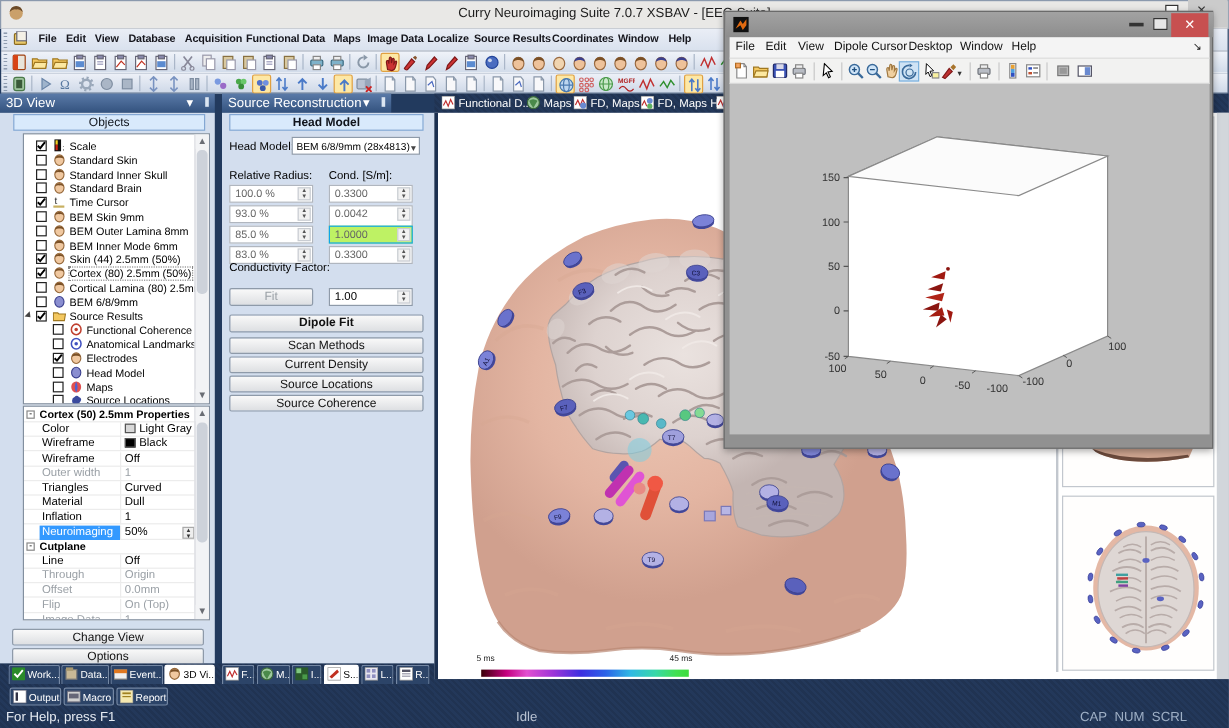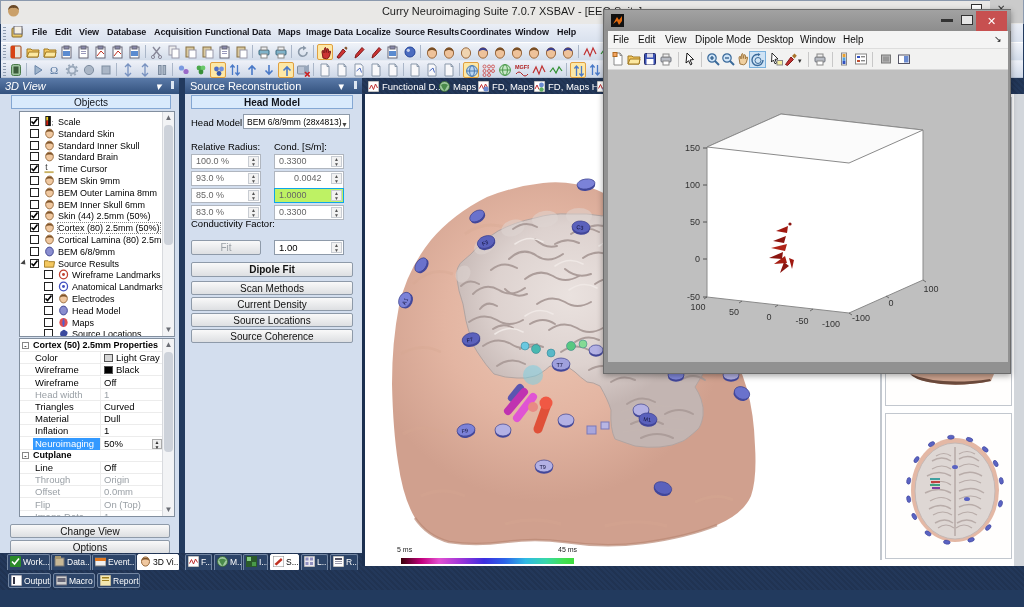--- a/index.html
+++ b/index.html
@@ -542,22 +542,22 @@
         </svg>
       </div>
       <div class="ic" style="left:621px">
         <svg width="14" height="14" viewBox="0 0 14 14" style="position:absolute;left:1px;top:1px">
           <text x="0" y="6" font-size="5.5" fill="#b02020" font-weight="bold">MGFF</text>
           <path d="M1 11 Q4 7 7 11 T13 11" stroke="#b02020" fill="none"></path>
         </svg>
       </div>
     </div>
 
-  <div class="abs phdr" style="left:0;width:179px;font-style:italic;">3D View<span style="position:absolute;right:18px;top:0">▾</span><span style="position:absolute;right:5px;top:3px;width:3px;height:8px;background:#dce6f2;display:block"></span></div>
-  <div class="abs phdr" style="left:185px;width:177px;">Source Reconstruction<span style="position:absolute;right:18px;top:0">▾</span><span style="position:absolute;right:5px;top:3px;width:3px;height:8px;background:#dce6f2;display:block"></span></div>
+  <div class="abs phdr" style="left:0;width:179px;">3D View<span style="position:absolute;right:18px;top:0">▾</span><span style="position:absolute;right:5px;top:3px;width:3px;height:8px;background:#dce6f2;display:block"></span></div>
+  <div class="abs phdr" style="left:185px;width:141px;">Source Reconstruction<span style="position:absolute;right:18px;top:0">▾</span><span style="position:absolute;right:5px;top:3px;width:3px;height:8px;background:#dce6f2;display:block"></span></div>
   <div class="abs" id="tabbar">
       <div class="dtab" style="left:6px;width:74px"><svg width="11" height="11" viewBox="0 0 11 11" style="vertical-align:-2px;margin-right:3px">
           <rect x="0" y="0" width="11" height="11" fill="#fff" stroke="#888"></rect>
           <path d="M1.5 8 L3.5 4 L5.5 8.5 L7.5 3 L9.5 7" stroke="#c03030" fill="none"></path>
         </svg>Functional D...</div>
       <div class="dtab" style="left:77px;width:46px"><svg width="11" height="11" viewBox="0 0 11 11" style="vertical-align:-2px;margin-right:3px">
           <circle cx="5.5" cy="5.5" r="5" fill="#9ec89e" stroke="#3a6a3a"></circle>
           <path d="M2 4 Q5 1.5 9 4 Q7 7 5.5 10 Q3 7 2 4Z" fill="#4a8a4a"></path>
         </svg>Maps</div>
       <div class="dtab" style="left:116px;width:60px"><svg width="11" height="11" viewBox="0 0 11 11" style="vertical-align:-2px;margin-right:3px">
@@ -646,21 +646,21 @@
             <path d="M1.5 5 Q2 1.6 5.5 1.8 Q9 1.6 9.5 5 Q7.5 3.4 5.5 3.8 Q3.5 3.4 1.5 5Z" fill="#7a5026"></path>
           </svg>
           <div class="tlbl" style="left:38px">BEM Outer Lamina 8mm</div>
         </div>
         <div class="trow" style="top:86.6px">
           <div class="cb" style="left:10px"></div>
           <svg class="tico" style="left:24px" width="11" height="12" viewBox="0 0 11 12">
             <ellipse cx="5.5" cy="6" rx="4.2" ry="4.8" fill="#f0c8a0" stroke="#96683a"></ellipse>
             <path d="M1.5 5 Q2 1.6 5.5 1.8 Q9 1.6 9.5 5 Q7.5 3.4 5.5 3.8 Q3.5 3.4 1.5 5Z" fill="#7a5026"></path>
           </svg>
-          <div class="tlbl" style="left:38px">BEM Inner Skull 6mm</div>
+          <div class="tlbl" style="left:38px">BEM Inner Mode 6mm</div>
         </div>
         <div class="trow" style="top:98.39999999999999px">
           <div class="cb" style="left:10px">
             <svg width="9" height="9" viewBox="0 0 9 9">
               <path d="M1.5 4.5 L3.5 6.5 L7.5 1.5" stroke="#000" stroke-width="1.6" fill="none"></path>
             </svg>
           </div>
           <svg class="tico" style="left:24px" width="11" height="12" viewBox="0 0 11 12">
             <ellipse cx="5.5" cy="6" rx="4.2" ry="4.8" fill="#f0c8a0" stroke="#96683a"></ellipse>
             <path d="M1.5 5 Q2 1.6 5.5 1.8 Q9 1.6 9.5 5 Q7.5 3.4 5.5 3.8 Q3.5 3.4 1.5 5Z" fill="#7a5026"></path>
@@ -705,21 +705,21 @@
             <path d="M0 3 L4 3 L5 4 L11 4 L10 10 L0 10Z" fill="#f4c860" stroke="#a07820"></path>
           </svg>
           <div class="tlbl" style="left:38px">Source Results</div>
         </div>
         <div class="trow" style="top:157.4px">
           <div class="cb" style="left:24px"></div>
           <svg class="tico" style="left:38px" width="11" height="12" viewBox="0 0 11 12">
             <ellipse cx="5.5" cy="6" rx="4.4" ry="4.8" fill="none" stroke="#c04030" stroke-width="1.4"></ellipse>
             <circle cx="5.5" cy="6" r="1.6" fill="#c04030"></circle>
           </svg>
-          <div class="tlbl" style="left:52px">Wireframe Landmarks</div>
+          <div class="tlbl" style="left:52px">Functional Coherence</div>
         </div>
         <div class="trow" style="top:169.20000000000002px">
           <div class="cb" style="left:24px"></div>
           <svg class="tico" style="left:38px" width="11" height="12" viewBox="0 0 11 12">
             <ellipse cx="5.5" cy="6" rx="4.4" ry="4.8" fill="none" stroke="#4050c0" stroke-width="1.4"></ellipse>
             <circle cx="5.5" cy="6" r="1.6" fill="#4050c0"></circle>
           </svg>
           <div class="tlbl" style="left:52px">Anatomical Landmarks</div>
         </div>
         <div class="trow" style="top:181.00000000000003px">
@@ -773,21 +773,21 @@
         </div>
         <div class="grow" style="top:25.4px">
           <div class="glbl">Wireframe</div>
           <div class="gval"><span style="display:inline-block;width:9px;height:8px;background:#000;border:1px solid #555;margin-right:3px;vertical-align:-1px"></span>Black</div>
         </div>
         <div class="grow" style="top:37.599999999999994px">
           <div class="glbl">Wireframe</div>
           <div class="gval">Off</div>
         </div>
         <div class="grow" style="top:49.8px">
-          <div class="glbl gdis">Head width</div>
+          <div class="glbl gdis">Outer width</div>
           <div class="gval gdis">1</div>
         </div>
         <div class="grow" style="top:62px">
           <div class="glbl">Triangles</div>
           <div class="gval">Curved</div>
         </div>
         <div class="grow" style="top:74.2px">
           <div class="glbl">Material</div>
           <div class="gval">Dull</div>
         </div>
@@ -842,21 +842,21 @@
     <div class="abs spin" style="left: 6px; top: 60px; width: 70px; height: 15px;">
         <div style="width:70px;height:15px;background:#fff;border:1px solid #b0b6bf;font-size:9px;line-height:13px;color:#666;padding-left:4px;position:relative">100.0 %<span style="position:absolute;right:1px;top:1px;width:11px;height:11px;border:1px solid #c8ccd2;background:#f2f2f2;font-size:5px;line-height:5px;text-align:center;color:#555">▲<br>▼</span></div>
       </div>
     <div class="abs spin" style="left: 89px; top: 60px; width: 70px; height: 15px;">
         <div style="width:70px;height:15px;background:#fff;border:1px solid #b0b6bf;font-size:9px;line-height:13px;color:#666;padding-left:4px;position:relative">0.3300<span style="position:absolute;right:1px;top:1px;width:11px;height:11px;border:1px solid #c8ccd2;background:#f2f2f2;font-size:5px;line-height:5px;text-align:center;color:#555">▲<br>▼</span></div>
       </div>
     <div class="abs spin" style="left: 6px; top: 77px; width: 70px; height: 15px;">
         <div style="width:70px;height:15px;background:#fff;border:1px solid #b0b6bf;font-size:9px;line-height:13px;color:#666;padding-left:4px;position:relative">93.0 %<span style="position:absolute;right:1px;top:1px;width:11px;height:11px;border:1px solid #c8ccd2;background:#f2f2f2;font-size:5px;line-height:5px;text-align:center;color:#555">▲<br>▼</span></div>
       </div>
     <div class="abs spin" style="left: 89px; top: 77px; width: 70px; height: 15px;">
-        <div style="width:70px;height:29px;background:#fff;border:1px solid #b0b6bf;font-size:9px;line-height:13px;color:#666;padding-left:19px;position:relative">0.0042<span style="position:absolute;right:1px;top:1px;width:11px;height:11px;border:1px solid #c8ccd2;background:#f2f2f2;font-size:5px;line-height:5px;text-align:center;color:#555">▲<br>▼</span></div>
+        <div style="width:70px;height:29px;background:#fff;border:1px solid #b0b6bf;font-size:9px;line-height:13px;color:#666;padding-left:4px;position:relative">0.0042<span style="position:absolute;right:1px;top:1px;width:11px;height:11px;border:1px solid #c8ccd2;background:#f2f2f2;font-size:5px;line-height:5px;text-align:center;color:#555">▲<br>▼</span></div>
       </div>
     <div class="abs spin" style="left: 6px; top: 94px; width: 70px; height: 15px;">
         <div style="width:70px;height:15px;background:#fff;border:1px solid #b0b6bf;font-size:9px;line-height:13px;color:#666;padding-left:4px;position:relative">85.0 %<span style="position:absolute;right:1px;top:1px;width:11px;height:11px;border:1px solid #c8ccd2;background:#f2f2f2;font-size:5px;line-height:5px;text-align:center;color:#555">▲<br>▼</span></div>
       </div>
     <div class="abs spin" style="left: 89px; top: 94px; width: 70px; height: 15px;">
         <div style="width:70px;height:15px;background:#bef264;border:1px solid #0ea5e9;font-size:9px;line-height:13px;color:#666;padding-left:4px;position:relative">1.0000<span style="position:absolute;right:1px;top:1px;width:11px;height:11px;border:1px solid #c8ccd2;background:#f2f2f2;font-size:5px;line-height:5px;text-align:center;color:#555">▲<br>▼</span></div>
       </div>
     <div class="abs spin" style="left: 6px; top: 111px; width: 70px; height: 15px;">
         <div style="width:70px;height:15px;background:#fff;border:1px solid #b0b6bf;font-size:9px;line-height:13px;color:#666;padding-left:4px;position:relative">83.0 %<span style="position:absolute;right:1px;top:1px;width:11px;height:11px;border:1px solid #c8ccd2;background:#f2f2f2;font-size:5px;line-height:5px;text-align:center;color:#555">▲<br>▼</span></div>
       </div>
@@ -1202,36 +1202,41 @@
       <div class="btab2" style="left:53px;top:573px;width:42px"><svg width="11" height="11" viewBox="0 0 11 11" style="vertical-align:-2px;margin:0 2px 0 2px">
           <rect x="0" y="1" width="11" height="9" fill="#d0d0d0" stroke="#667"></rect>
           <rect x="1.5" y="3" width="8" height="4" fill="#667"></rect>
         </svg>Macro</div>
       <div class="btab2" style="left:97px;top:573px;width:43px"><svg width="11" height="11" viewBox="0 0 11 11" style="vertical-align:-2px;margin:0 2px 0 2px">
           <rect x="0" y="0" width="11" height="11" fill="#f4e8b0" stroke="#888"></rect>
           <rect x="2" y="2" width="7" height="1.5" fill="#a08020"></rect>
           <rect x="2" y="5" width="7" height="1" fill="#a08020"></rect>
         </svg>Report</div>
     </div>
+  <div class="abs" id="statusbar">
+    <div class="abs" style="left:5px;top:2px">For Help, press F1</div>
+    <div class="abs" style="left:430px;top:2px;color:#b8c2d2">Idle</div>
+    <div class="abs" style="left:900px;top:2px;color:#9fb0c6">CAP&nbsp; NUM&nbsp; SCRL</div>
+  </div>
 
   <div class="abs" id="fig">
     <div class="abs" id="figtitle"></div>
     <svg class="abs" style="left:7px;top:4px" width="13" height="13" viewBox="0 0 13 13">
         <rect width="13" height="13" fill="#111"></rect>
         <path d="M2 10 L6 3 L8 6 L11 2 L11 7 L8 11 L6 7Z" fill="#e06a10"></path>
       </svg>
     <div class="abs" style="left:337px;top:9px;width:12px;height:3px;background:#333"></div>
     <div class="abs" style="left:357px;top:5px;width:12px;height:10px;border:1px solid #333;background:#e6e6e6"></div>
     <div class="abs" style="left:372px;top:1px;width:31px;height:20px;background:#c75050;color:#fff;text-align:center;font-size:11px;line-height:20px">✕</div>
     <div class="abs" id="figmenu"></div>
     <div class="fmi" style="left:9px;top:24px">File</div>
     <div class="fmi" style="left:34px;top:24px">Edit</div>
     <div class="fmi" style="left:61px;top:24px">View</div>
     <div class="fmi" style="left:91px;top:24px">Dipole</div>
-    <div class="fmi" style="left:122px;top:24px">Mode</div>
+    <div class="fmi" style="left:122px;top:24px">Cursor</div>
     <div class="fmi" style="left:153px;top:24px">Desktop</div>
     <div class="fmi" style="left:196px;top:24px">Window</div>
     <div class="fmi" style="left:239px;top:24px">Help</div>
     <div class="fmi" style="left:390px;top:24px;font-size:9px">↘</div>
     <div class="abs" id="figtb">
         <div style="position:absolute;left:2px;top:2px;width:17px;height:17px;">
           <svg width="14" height="14" viewBox="0 0 14 14" style="position:absolute;left:1px;top:1px">
             <path d="M3 1 L9 1 L11 3.5 L11 13 L3 13Z" fill="#fff" stroke="#8a8a8a"></path>
             <path d="M9 1 L9 3.5 L11 3.5" fill="none" stroke="#8a8a8a"></path>
             <rect x="2" y="0.5" width="4" height="4" fill="#f4a460" stroke="#b06a20"></rect>

